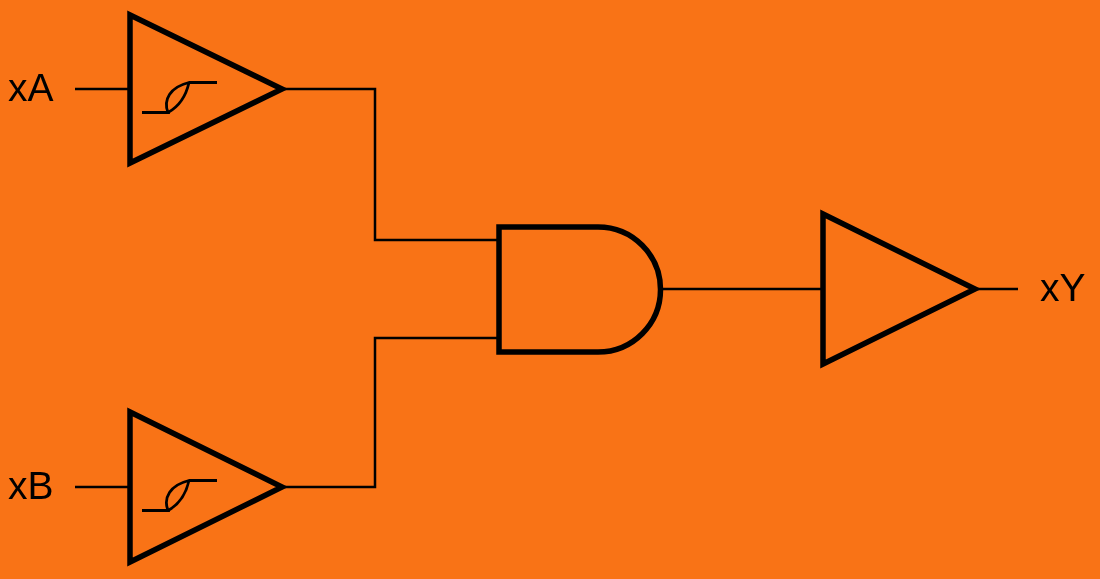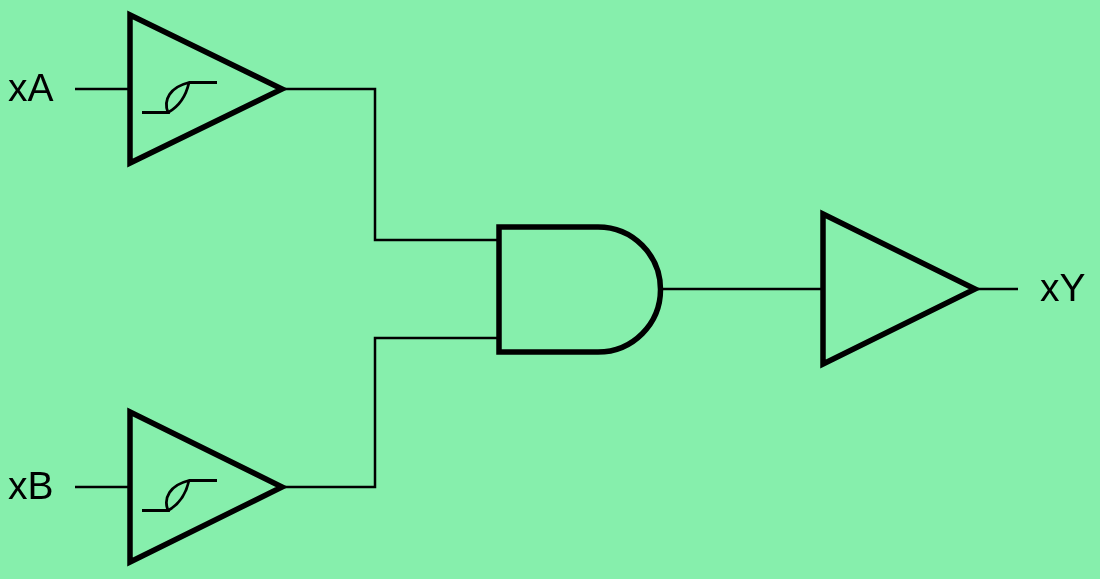--- a/index.html
+++ b/index.html
@@ -4,21 +4,21 @@
 <style>
   html, body {
     margin: 0;
     padding: 0;
     background: #ffffff;
   }
   .stage {
     position: relative;
     width: 1100px;
     height: 579px;
-    background: #86efac;
+    background: #f97316;
     overflow: hidden;
   }
   svg {
     display: block;
   }
   .wire {
     stroke: #000000;
     stroke-width: 2.5;
     fill: none;
   }

